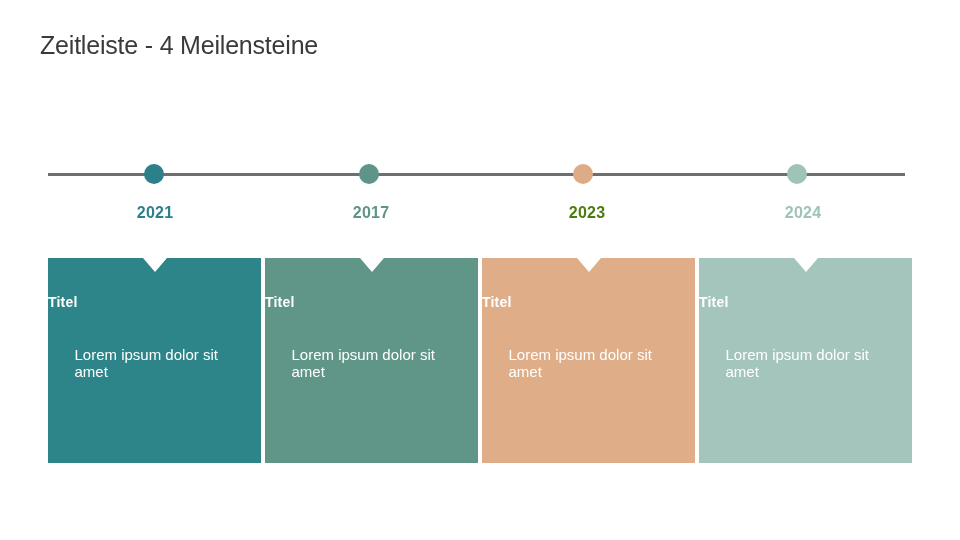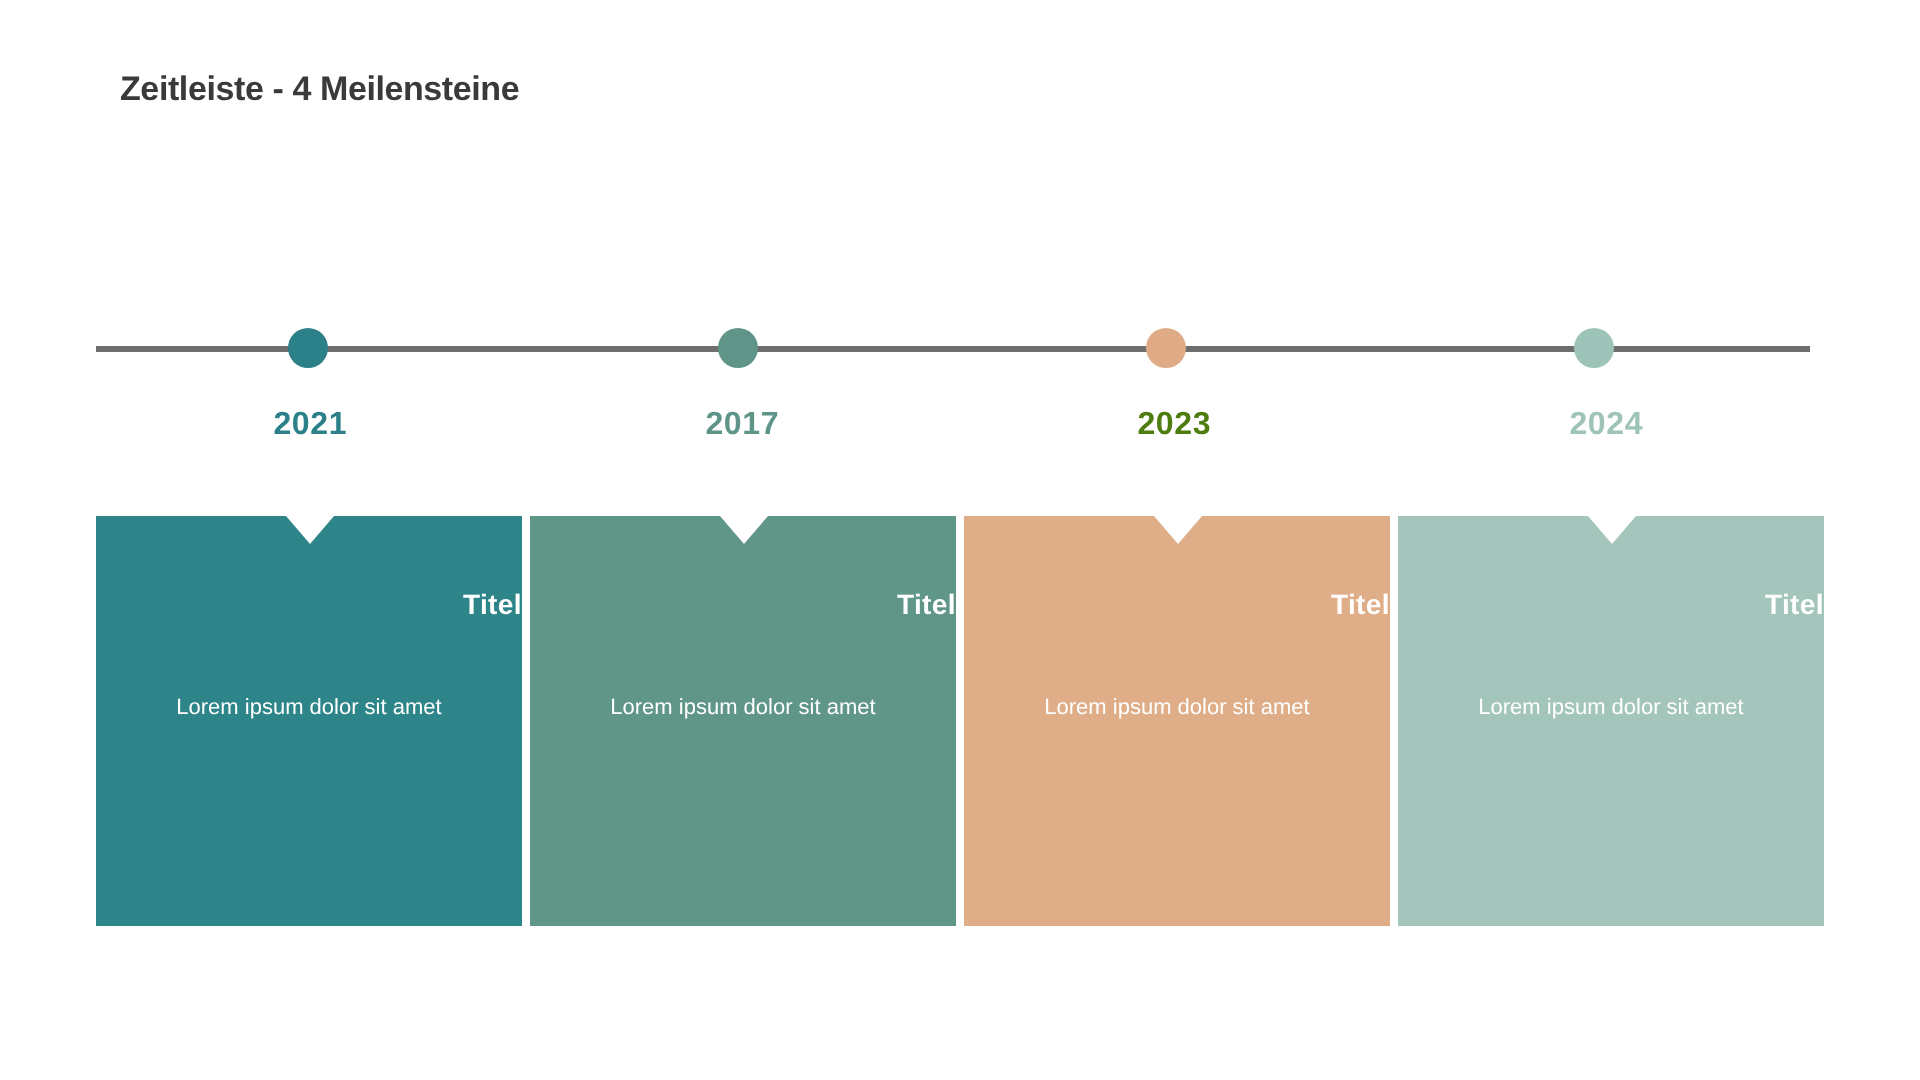--- a/index.html
+++ b/index.html
@@ -22,28 +22,27 @@
     top: 22px;
   }
   .eyebrow {
     font-size: 15px;
     color: #a9a9a9;
     letter-spacing: 0.2px;
     line-height: 20px;
     white-space: nowrap;
   }
   .title {
-    font-size: 17px;
-    font-weight: bold;
+    font-size: 25px;
+    font-weight: normal;
     color: #3a3a3a;
     letter-spacing: -0.2px;
     line-height: 34px;
     margin-top: 6px;
     white-space: nowrap;
-    margin-left: 20px;
   }
 
   
   .timeline {
     position: absolute;
     left: 48px;
     top: 173px;
     width: 857px;
     height: 3px;
     background: #6e6e6e;
@@ -98,34 +97,34 @@
     height: 0;
     border-left: 12px solid transparent;
     border-right: 12px solid transparent;
     border-top: 14px solid #ffffff;
   }
   .panel-title {
     position: absolute;
     top: 36px;
     left: 0;
     right: 0;
-    text-align: right;
+    text-align: left;
     font-size: 14px;
     font-weight: bold;
     color: #ffffff;
     letter-spacing: 0.2px;
   }
   .panel-body {
     position: absolute;
     top: 88px;
     left: 50%;
     transform: translateX(-50%);
     width: 160px;
-    text-align: center;
-    font-size: 11px;
+    text-align: left;
+    font-size: 15px;
     line-height: 17px;
     color: #ffffff;
   }
 </style>
 </head>
 <body>
 
 <div class="header">
   <div class="title" style="color: rgb(58, 58, 58);">Zeitleiste - 4 Meilensteine</div>
 </div>

